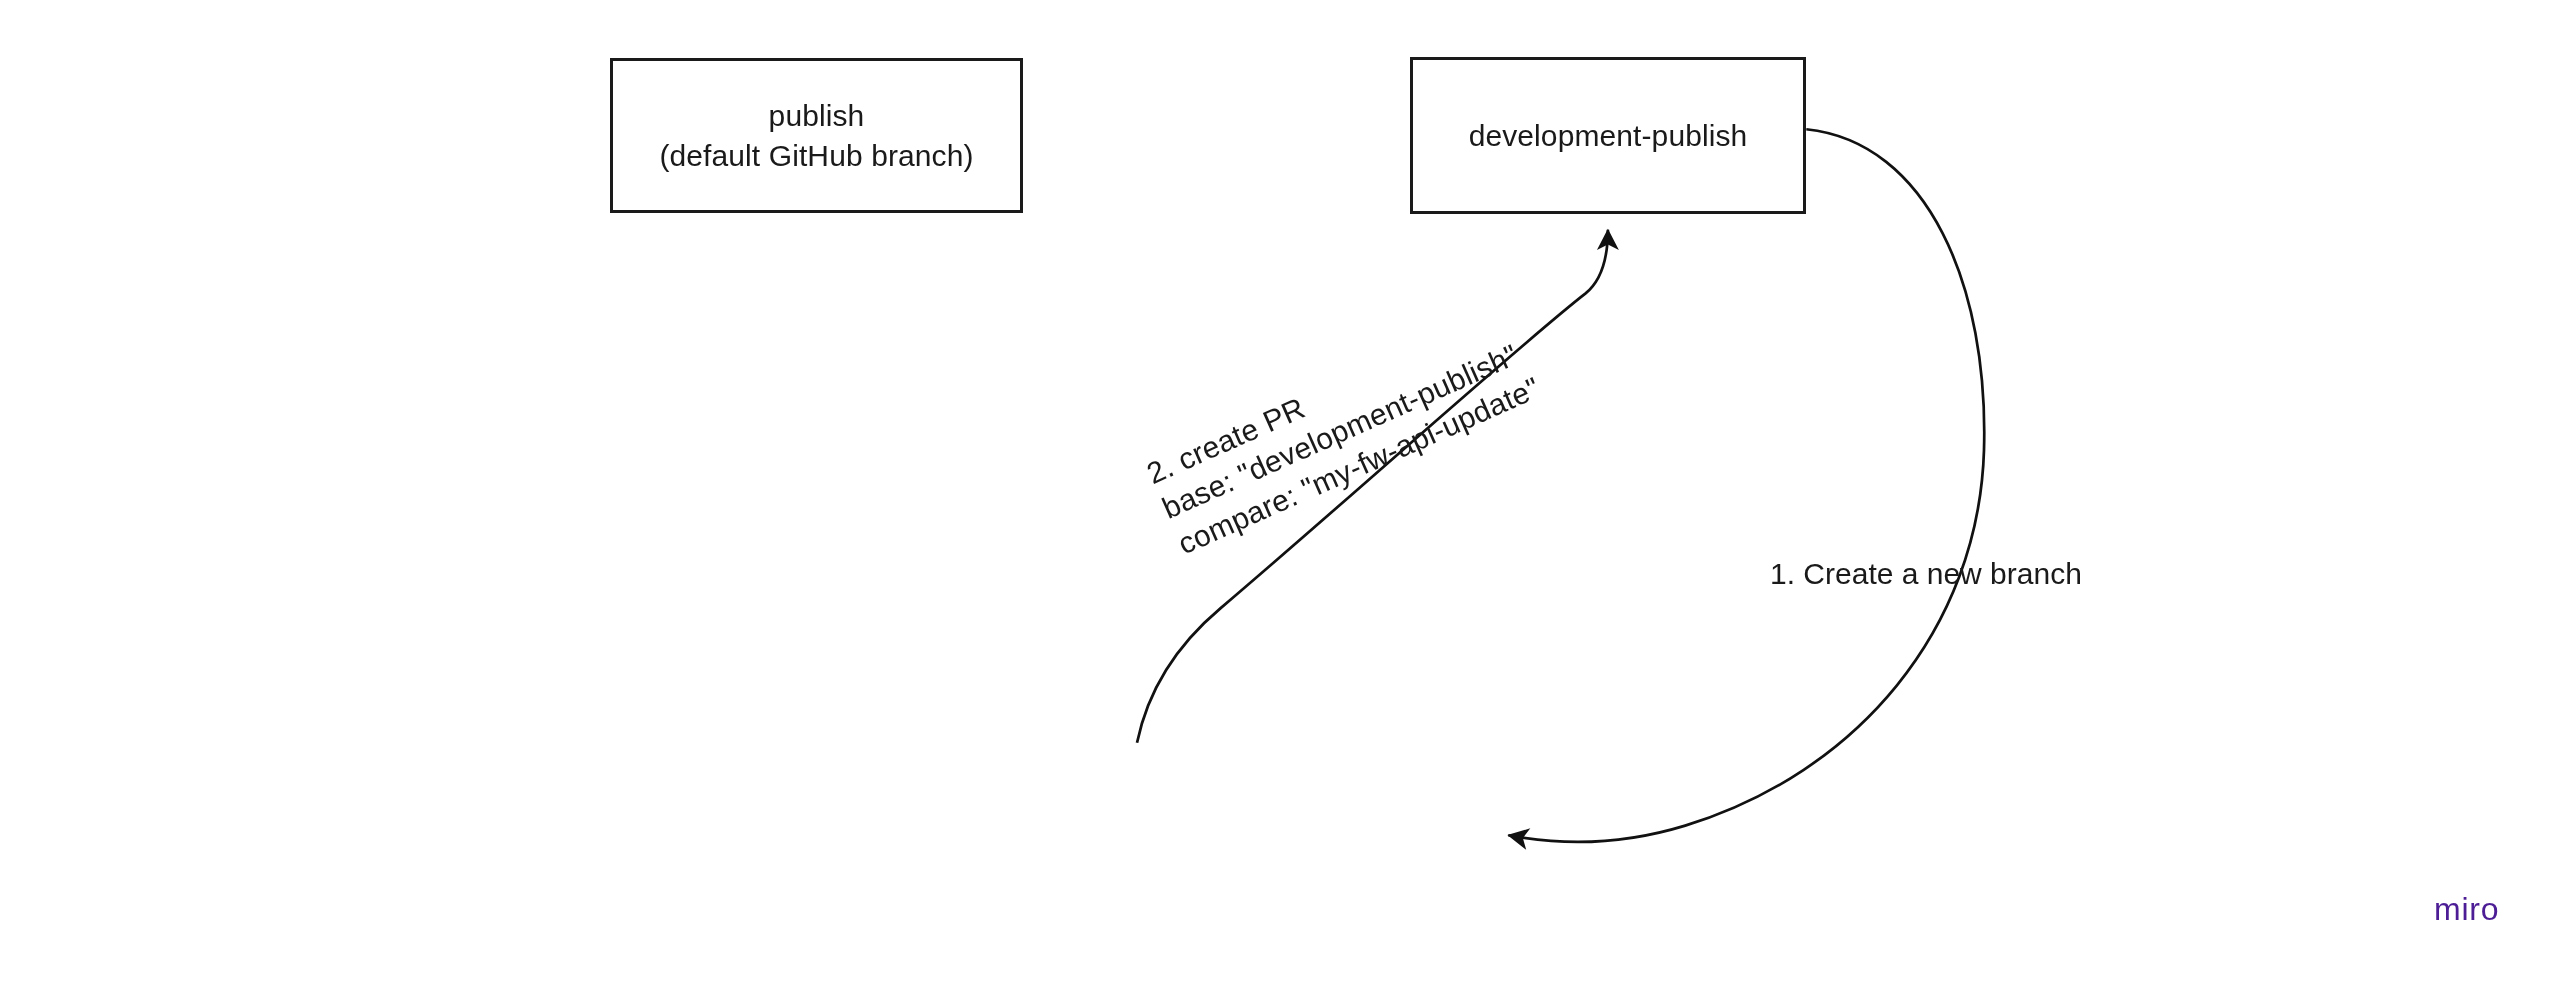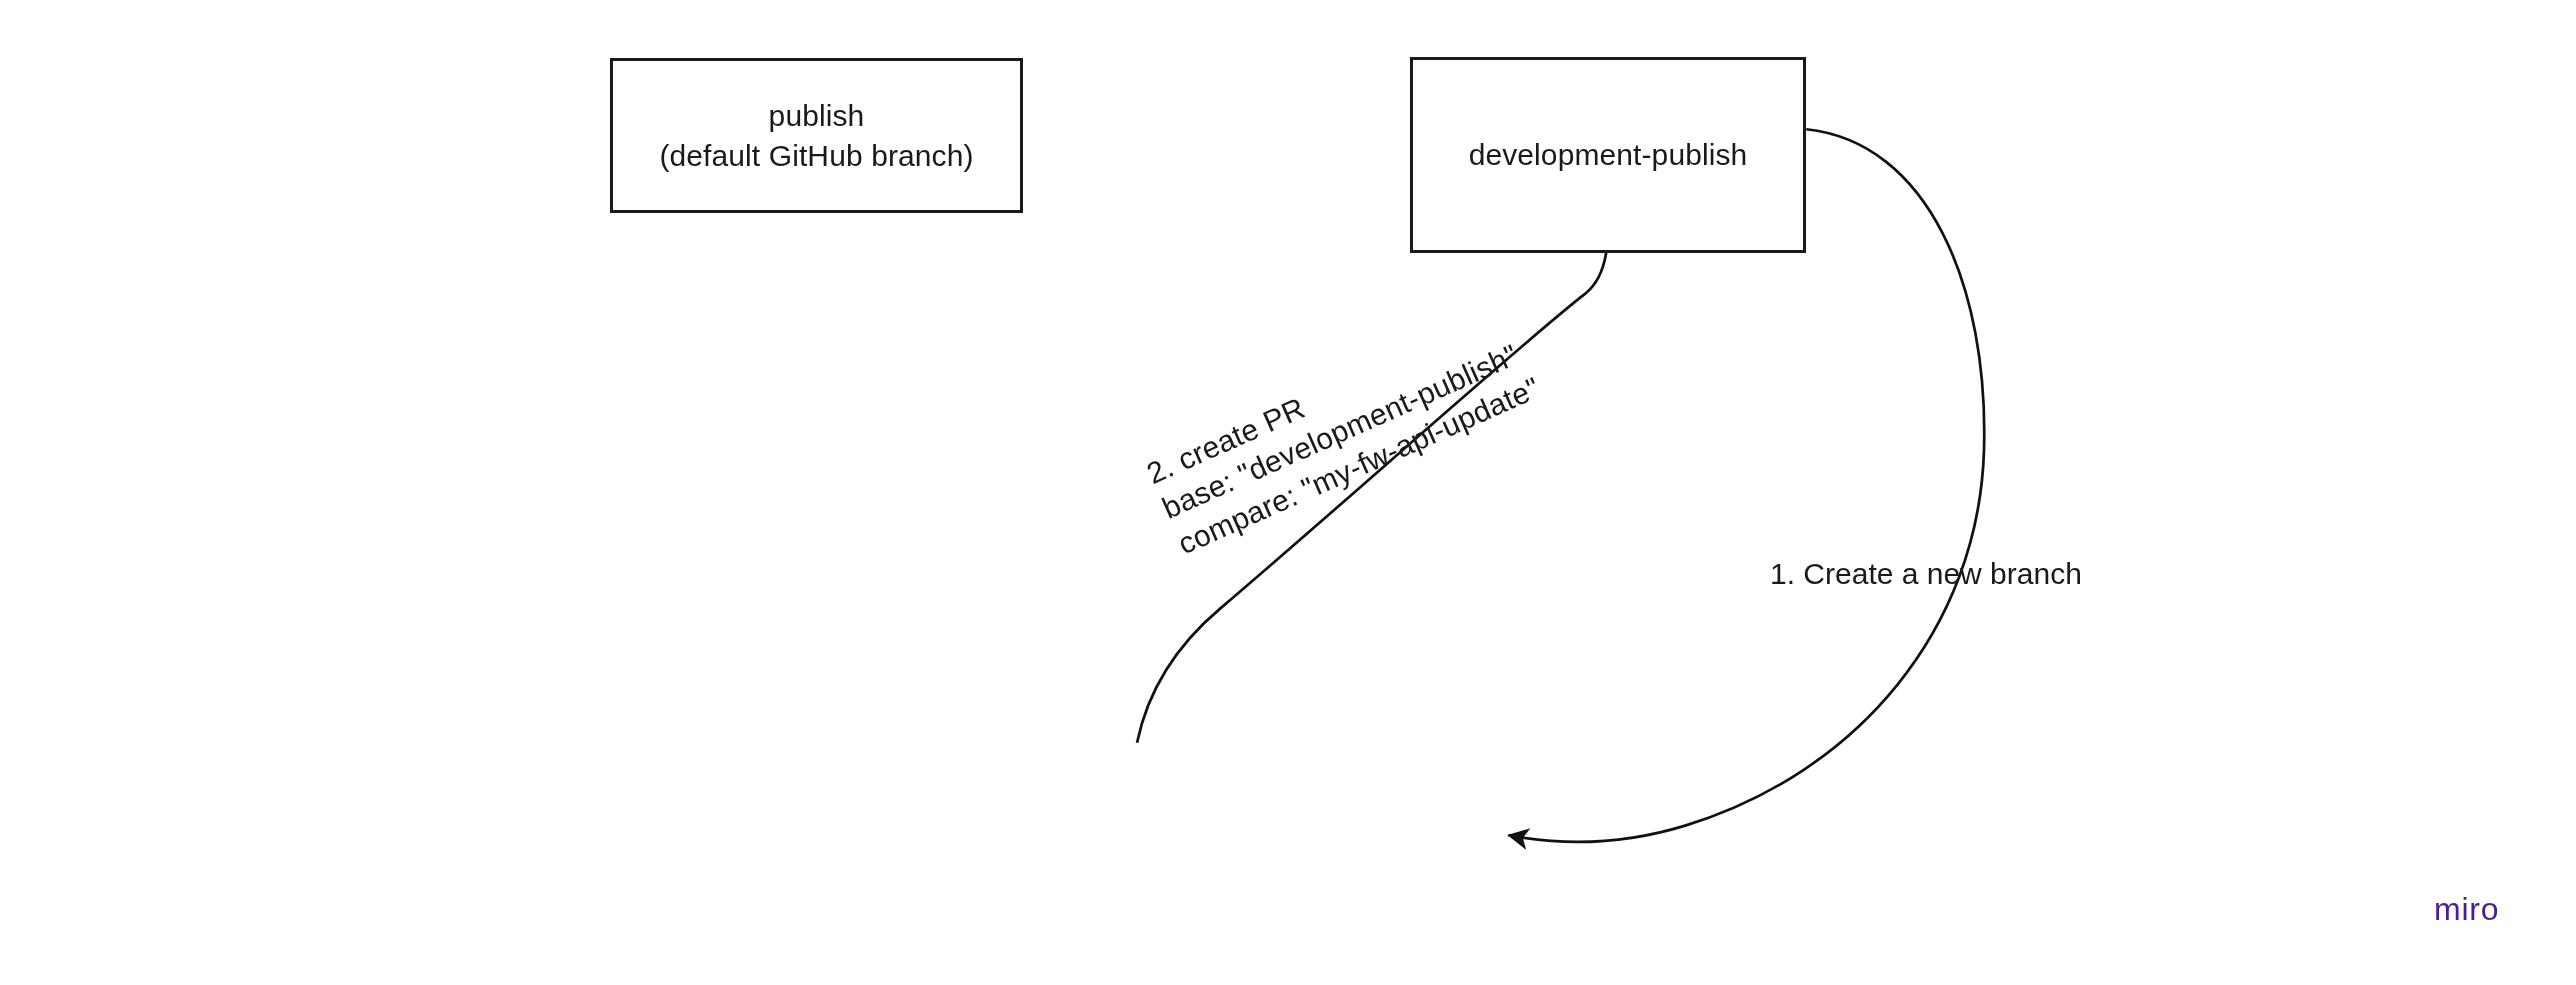--- a/index.html
+++ b/index.html
@@ -46,21 +46,21 @@
   #node-publish {
     left: 610px;
     top: 58px;
     width: 413px;
     height: 155px;
   }
   #node-development-publish {
     left: 1410px;
     top: 57px;
     width: 396px;
-    height: 196px;
+    height: 157px;
   }
   #node-my-fw-api-update {
     left: 775px;
     top: 743px;
     width: 720px;
     height: 176px;
   }
   .edge-label {
     position: absolute;
     color: #1a1a1a;

